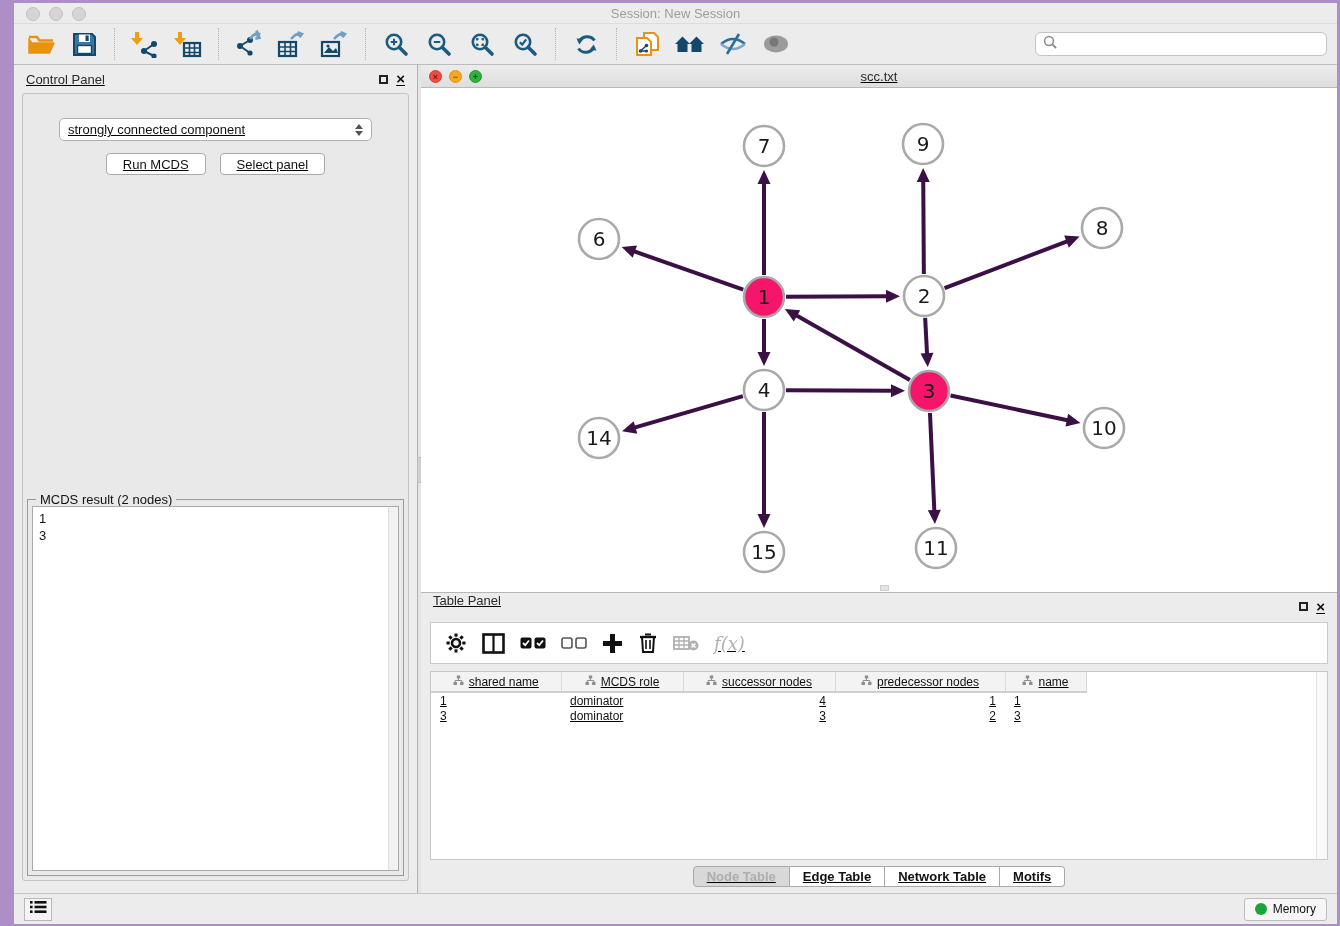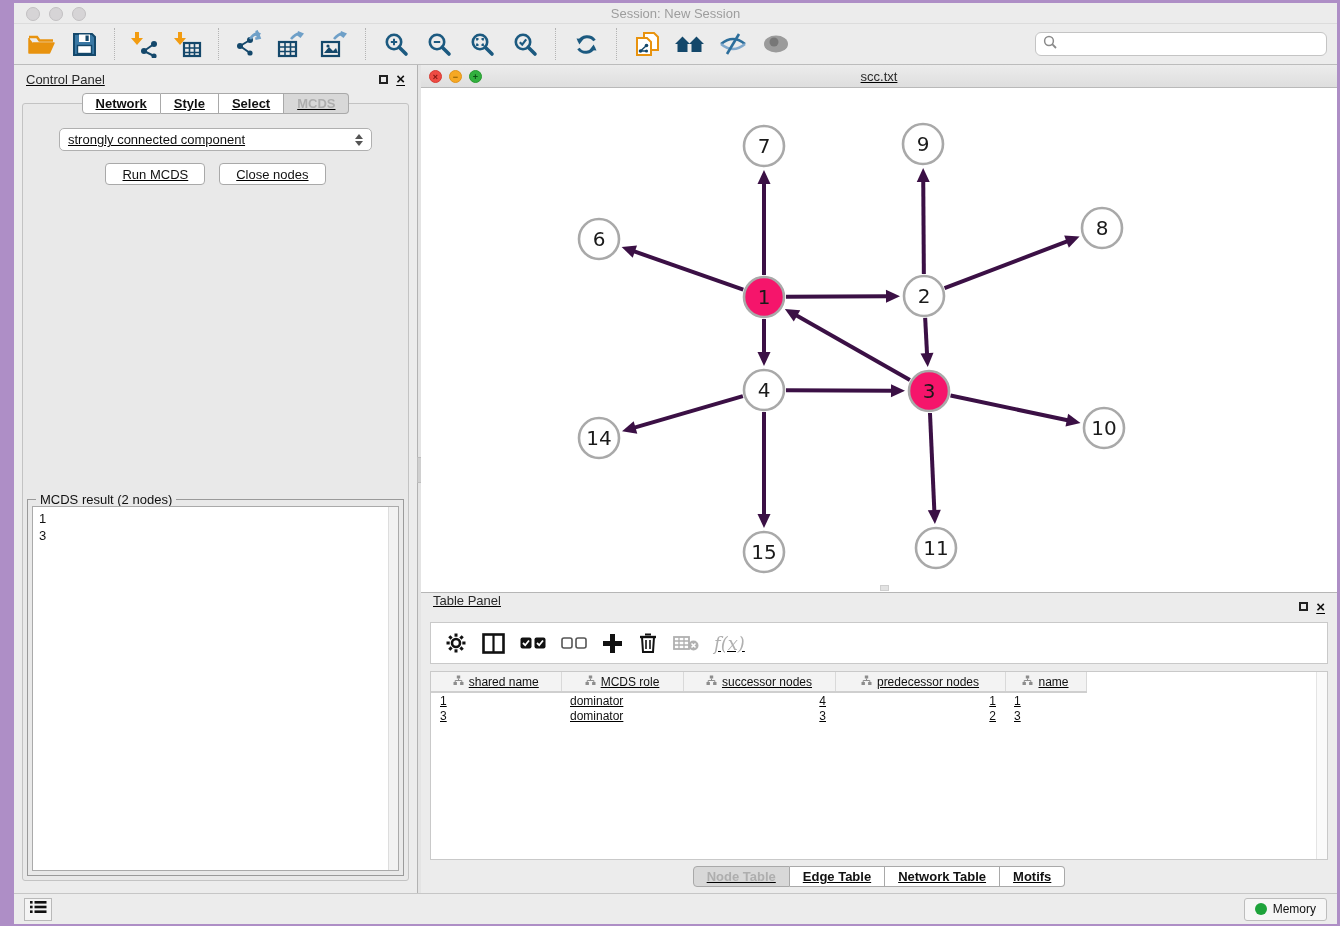--- a/index.html
+++ b/index.html
@@ -291,39 +291,31 @@
   <div class="main">
 
     <div class="left-col">
       <div class="cp-header">
         <span class="panel-title">Control Panel</span>
         <span class="hdr-btns">
           <span class="float-btn"></span>
           <span class="close-btn">×</span>
         </span>
       </div>
-      <div class="cp-tabs">
-        <div class="seg">
-          <span class="tab">Network</span>
-          <span class="tab">Style</span>
-          <span class="tab">Select</span>
-          <span class="tab selected">MCDS</span>
-        </div>
-      </div>
       <div class="cp-body">
         <div class="dropdown">
           <span>strongly connected component</span>
           <span class="dd-arrows">
                 <i class="dd-up"></i>
                 <i class="dd-down"></i>
               </span>
         </div>
         <div class="btn-row">
           <span class="pushbtn">Run MCDS</span>
-          <span class="pushbtn">Close nodes</span>
+          <span class="pushbtn">Select panel</span>
         </div>
         <div class="result-box">
           <span class="result-legend">MCDS result (2 nodes)</span>
           <div class="result-inner">
             <div class="result-text">1
 3</div>
             <div class="result-scroll"></div>
           </div>
         </div>
       </div>

